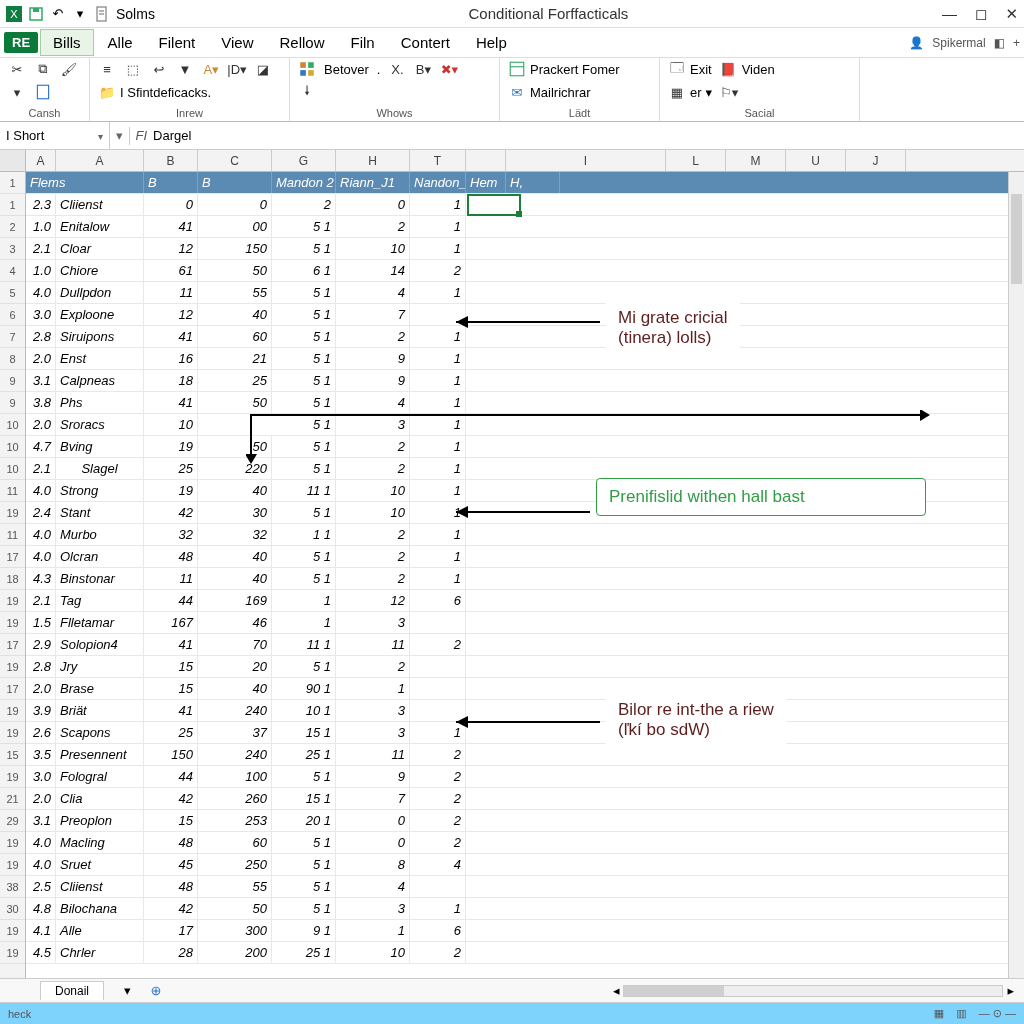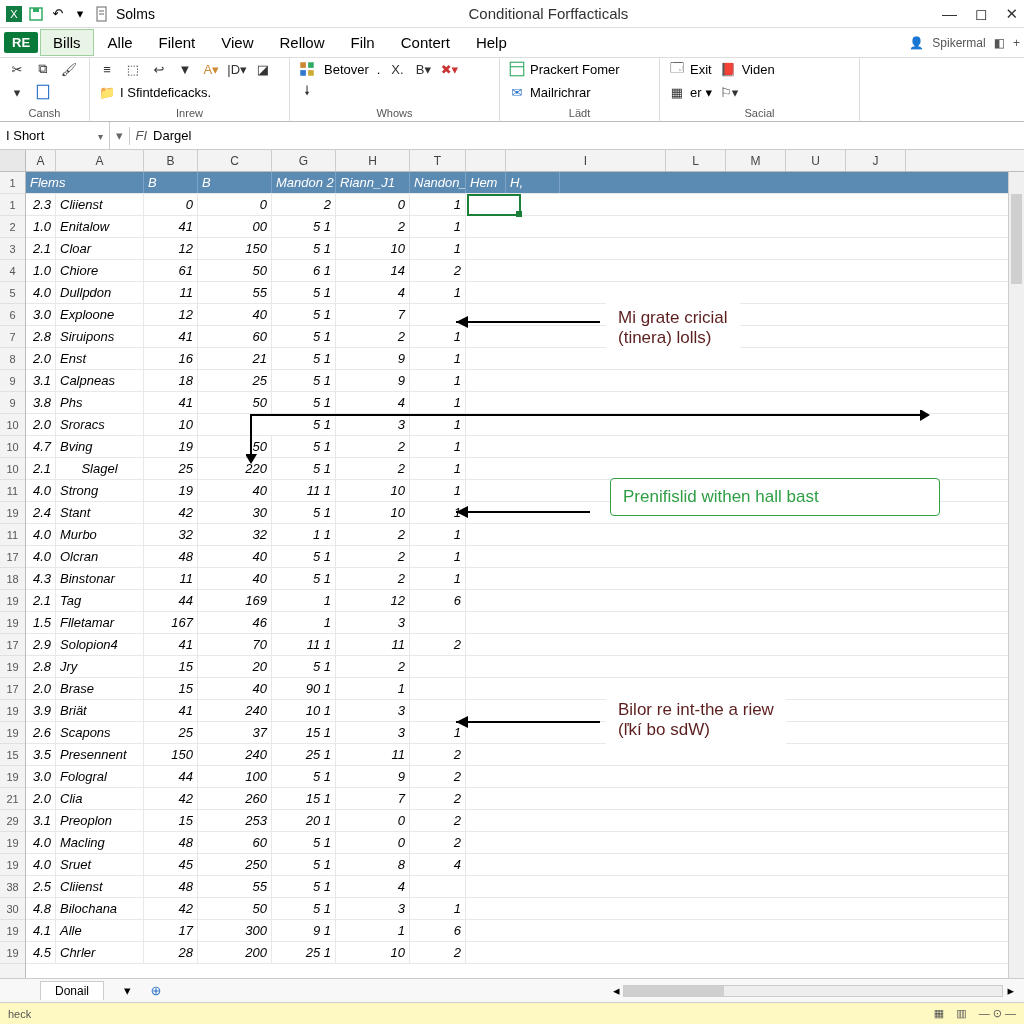--- a/index.html
+++ b/index.html
@@ -35,21 +35,21 @@
   .row { display: flex; height: 22px; border-bottom: 1px solid #e8e8e8; font-style: italic; }
   .cell { border-right: 1px solid #e8e8e8; padding: 0 4px; font-size: 13px; line-height: 22px; overflow: hidden; white-space: nowrap; }
   .row.hdr { background: #5b8ab3; color: #fff; font-weight: 500; }
   .row.hdr .cell { border-right: 1px solid #7ba3c8; }
   .num { text-align: right; }
   .sel-cell { position: absolute; border: 2px solid #1a7f37; pointer-events: none; }
   .sel-cell::after { content:""; position:absolute; right:-3px; bottom:-3px; width:6px; height:6px; background:#1a7f37; }
   .callout { position: absolute; border-radius: 4px; padding: 8px 12px; font-size: 17px; color: #5c1e1e; background:#fff; }
   .callout.green { border: 1px solid #2f9e44; color: #2f9e44; }
   .arrow { position: absolute; }
-  .status { position: absolute; bottom: 0; left: 0; right: 0; height: 22px; background: #fef9c3; border-top: 1px solid #ccc; display: flex; align-items: center; font-size: 11px; color: #555; padding: 0 8px; gap: 12px; }
+  .status { position: absolute; bottom: 0; left: 0; right: 0; height: 22px; background: #7dd3fc; border-top: 1px solid #ccc; display: flex; align-items: center; font-size: 11px; color: #555; padding: 0 8px; gap: 12px; }
   .tabs { position: absolute; bottom: 22px; left: 0; right: 0; height: 24px; background: #f8f8f8; border-top: 1px solid #ccc; display: flex; align-items: center; padding-left: 40px; gap: 20px; }
   .tab { background: #fff; border: 1px solid #ccc; border-bottom: none; padding: 2px 14px; font-size: 12px; }
   .scroll-h { flex:1; display:flex; align-items:center; justify-content:flex-end; gap:4px; padding-right:10px; }
   .scroll-track { height:12px; background:#eee; border:1px solid #ccc; width:380px; position:relative; }
   .scroll-thumb { position:absolute; left:0; top:0; bottom:0; width:100px; background:#cfcfcf; }
   .vscroll { position:absolute; right:0; top:172px; bottom:46px; width:16px; background:#f0f0f0; border-left:1px solid #ccc; }
   .vscroll .vthumb { position:absolute; top:22px; left:2px; right:2px; height:90px; background:#cfcfcf; }
 </style>
 </head>
 <body>
@@ -589,21 +589,21 @@
         <div class="cell num" style="width: 64px;">25 1</div>
         <div class="cell num" style="width: 74px;">10</div>
         <div class="cell num" style="width: 56px;">2</div>
       </div>
       <div class="sel-cell" style="left:441px; top:22px; width:54px; height:22px;"></div>
 
     <div class="callout" style="left:580px; top:128px;">
       <div>Mi grate cricial</div>
         <div>(tinera) lolls)</div>
     </div>
-    <div class="callout green" style="left:584px; top:306px; width:330px;">
+    <div class="callout green" style="left:570px; top:306px; width:330px;">
       <div>Prenifislid withen hall bast</div>
     </div>
     <div class="callout" style="left:580px; top:520px;">
       <div>Bilor re int-the a riew</div>
         <div>(ľkí bo sdW)</div>
     </div>
 
     <svg class="arrow" style="left:424px; top:140px; width:160px; height:20px;">
         <defs>
           <marker id="ah" markerWidth="8" markerHeight="8" refX="6" refY="3" orient="auto">

